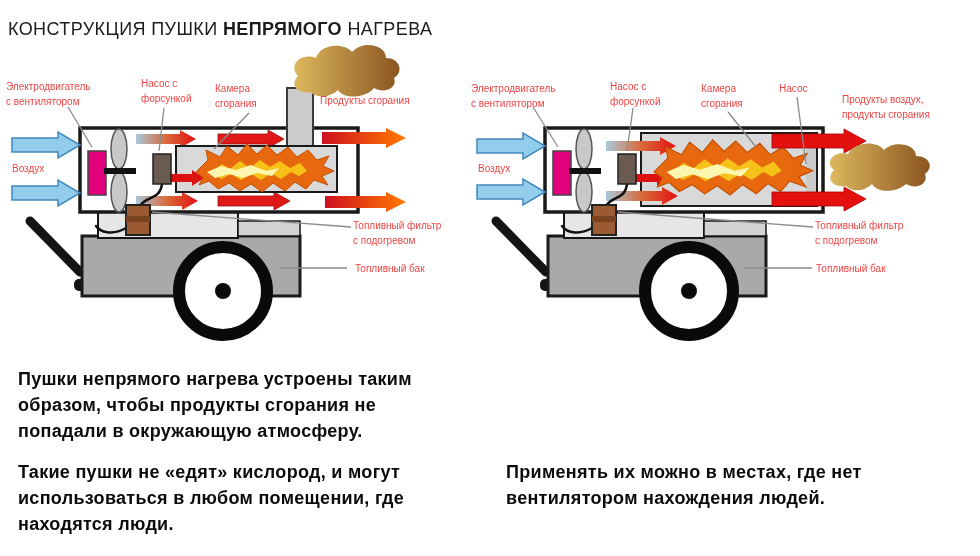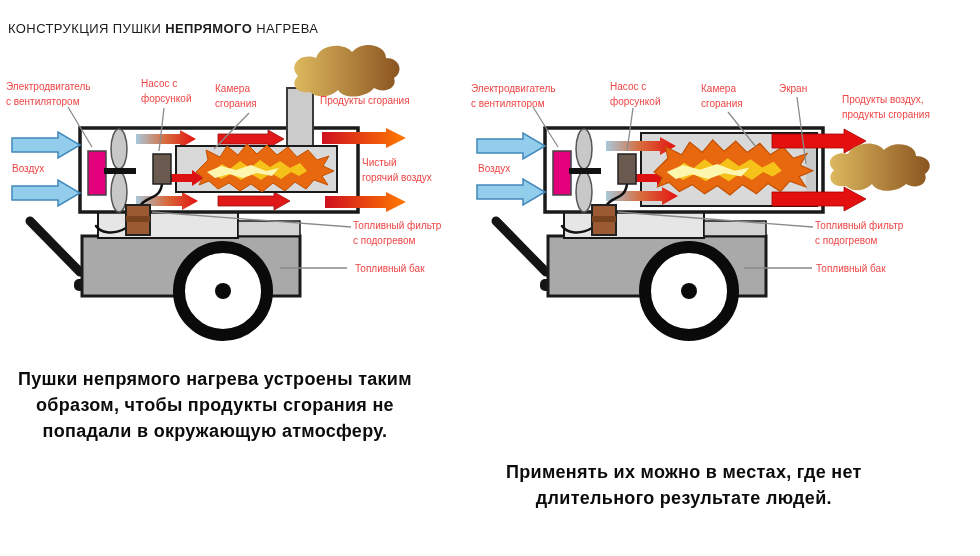--- a/index.html
+++ b/index.html
@@ -1,25 +1,25 @@
 <!DOCTYPE html>
 <html><head>
 <meta charset="utf-8">
 <style>
   html,body{margin:0;padding:0;background:#fff;}
   .canvas{position:relative;width:980px;height:556px;background:#ffffff;
           font-family:"Liberation Sans",sans-serif;overflow:hidden;}
   .art{position:absolute;left:0;top:0;}
-  .title{position:absolute;font-size:13px;line-height:16px;color:#1c1c1c;
+  .title{position:absolute;font-size:18px;line-height:16px;color:#1c1c1c;
          letter-spacing:.4px;white-space:nowrap;}
   .title b{font-weight:bold;}
   .lbl{position:absolute;font-size:10px;line-height:15px;color:#ef4444;
        white-space:pre-line;}
   .para{position:absolute;font-size:18px;line-height:26px;font-weight:bold;
-        color:#0b0b0b;letter-spacing:.3px;white-space:pre-line;text-align:center;}
+        color:#0b0b0b;letter-spacing:.3px;white-space:pre-line;}
 </style>
 </head>
 <body>
 
 <div class="canvas">
 
   <svg class="art" width="980" height="360" viewBox="0 0 980 360">
     <defs>
       <linearGradient id="g-heat" x1="0" y1="0" x2="1" y2="0">
         <stop offset="0" stop-color="#a9c8da"></stop>
@@ -156,39 +156,40 @@
   <div class="title" style="left:8px;top:21px"><span>КОНСТРУКЦИЯ ПУШКИ </span><b>НЕПРЯМОГО</b><span> НАГРЕВА</span></div>
 
   <div class="lbl" style="left:6px;top:79px">Электродвигатель
 с вентилятором</div>
   <div class="lbl" style="left:141px;top:76px">Насос с
 форсункой</div>
   <div class="lbl" style="left:215px;top:81px">Камера
 сгорания</div>
   <div class="lbl" style="left:320px;top:93px">Продукты сгорания</div>
   <div class="lbl" style="left:12px;top:161px">Воздух</div>
-  <div class="lbl" style="left:362px;top:155px">Чистый
-горячий воздух</div>
   <div class="lbl" style="left:353px;top:218px">Топливный фильтр
 с подогревом</div>
   <div class="lbl" style="left:355px;top:261px">Топливный бак</div>
 
   <div class="lbl" style="left:471px;top:81px">Электродвигатель
 с вентилятором</div>
   <div class="lbl" style="left:610px;top:79px">Насос с
 форсункой</div>
   <div class="lbl" style="left:701px;top:81px">Камера
 сгорания</div>
-  <div class="lbl" style="left:779px;top:81px">Экран</div>
+  <div class="lbl" style="left:779px;top:81px">Насос</div>
   <div class="lbl" style="left:842px;top:92px">Продукты воздух,
 продукты сгорания</div>
   <div class="lbl" style="left:478px;top:161px">Воздух</div>
   <div class="lbl" style="left:815px;top:218px">Топливный фильтр
 с подогревом</div>
   <div class="lbl" style="left:816px;top:261px">Топливный бак</div>
 
   <div class="para" style="left:18px;top:366px">Пушки непрямого нагрева устроены таким
 образом, чтобы продукты сгорания не
 попадали в окружающую атмосферу.</div>
+  <div class="para" style="left:18px;top:459px">Такие пушки не «едят» кислород, и могут
+использоваться в любом помещении, где
+находятся люди.</div>
   <div class="para" style="left:506px;top:459px">Применять их можно в местах, где нет
-длительного результате людей.</div>
+вентилятором нахождения людей.</div>
 
 </div>
 
 </body></html>

